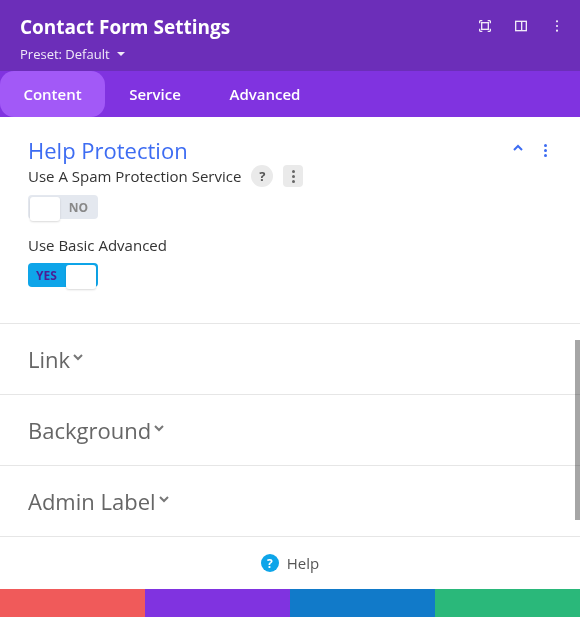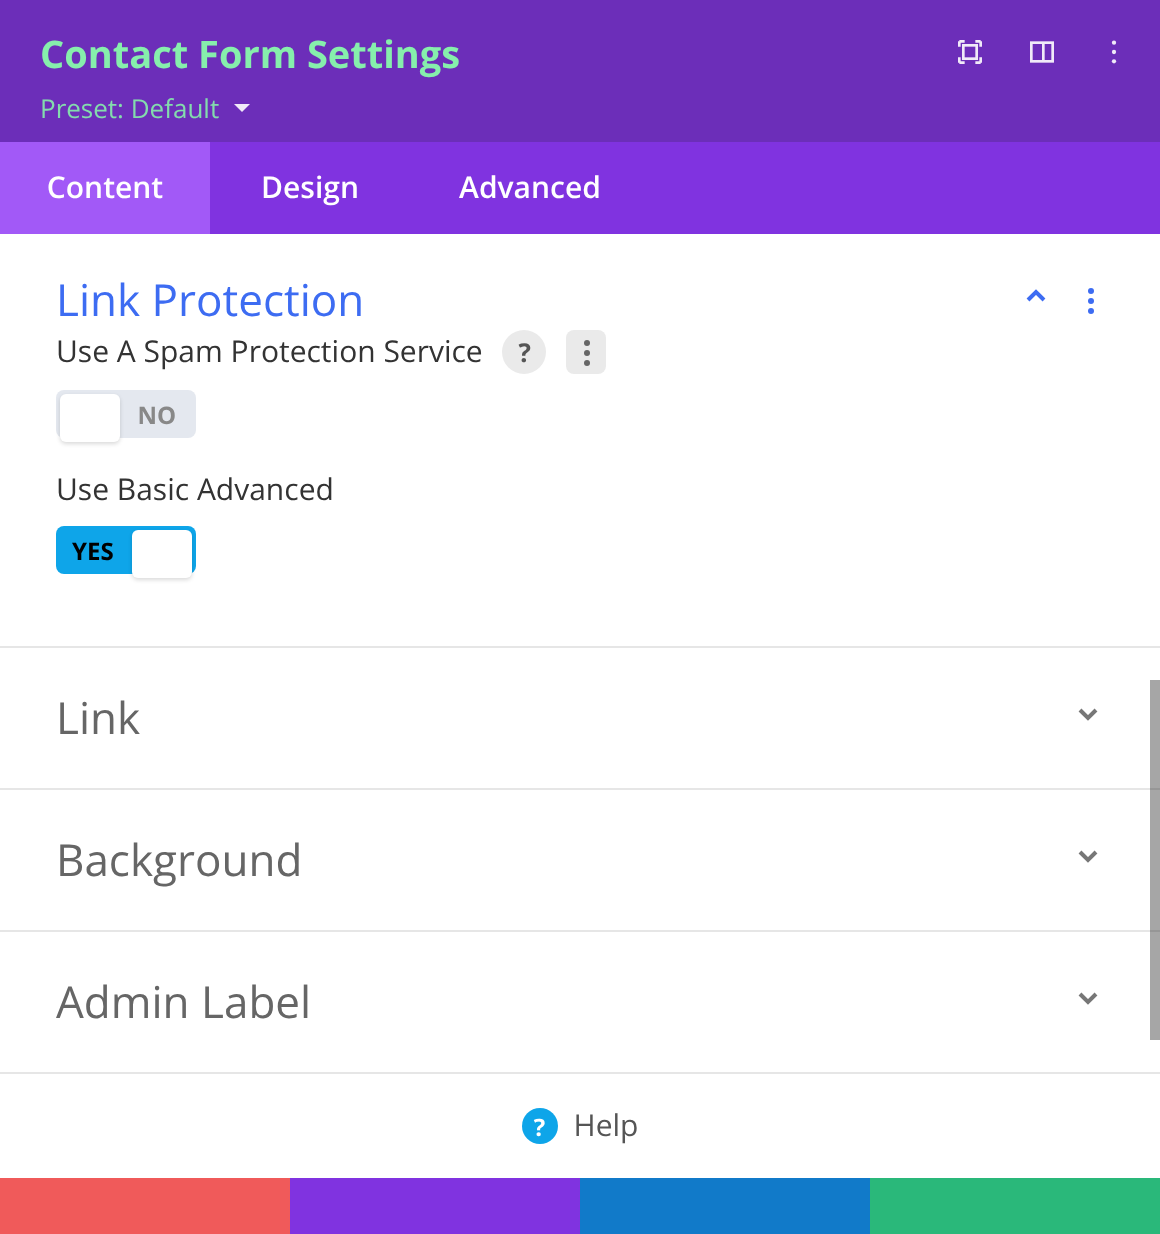--- a/index.html
+++ b/index.html
@@ -1,25 +1,25 @@
 <!DOCTYPE html>
 <html><head>
 <meta charset="utf-8">
 <style>
 * { box-sizing: border-box; margin: 0; padding: 0; }
 body { font-family: -apple-system, "Open Sans", Arial, sans-serif; background: #fff; width: 580px; }
-.header { background: #6c2eb9; color: #86efac; padding: 14px 20px 8px 20px; position: relative; }
+.header { background: #6c2eb9; color: #ffffff; padding: 14px 20px 8px 20px; position: relative; }
 .title { font-size: 19px; font-weight: 700; }
 .preset { font-size: 13px; opacity: .9; margin-top: 5px; cursor: pointer; }
 .preset:after { content: ""; display: inline-block; border: 4px solid transparent; border-top-color: #fff; margin-left: 4px; vertical-align: middle; }
 .header-icons { position: absolute; right: 14px; top: 17px; display: flex; gap: 18px; }
 .hicon { width: 18px; height: 18px; display: inline-flex; align-items: center; justify-content: center; cursor: pointer; opacity: .9; }
 .hicon svg { width: 16px; height: 16px; }
 .tabs { background: #8033e0; display: flex; }
-.tab { color: #fff; font-size: 15px; font-weight: 600; padding: 13px 0; text-align: center; cursor: pointer; }
+.tab { color: #fff; font-size: 15px; font-weight: 600; padding: 13px 0; text-align: center; cursor: pointer; border-radius: 14px; }
 .tab.content { width: 105px; }
 .tab.design { width: 100px; }
 .tab.advanced { width: 120px; }
 .tab.active { background: #a259f7; }
 .panel { background: #fff; }
 .section { padding: 18px 28px 20px 28px; }
 .section-header { display: flex; align-items: center; justify-content: space-between; cursor: pointer; }
 .section-title { font-size: 22px; font-weight: 400; color: #777; }
 .section.open .section-title { color: #3d6cf2; }
 .section-icons { display: flex; gap: 12px; align-items: center; }
@@ -33,24 +33,24 @@
 .field-label { font-size: 15px; color: #333; }
 .help-circle { width: 22px; height: 22px; border-radius: 50%; background: #eaeaea; display: flex; align-items: center; justify-content: center; font-size: 13px; font-weight: 700; color: #555; cursor: pointer; }
 .field-dots { width: 20px; height: 22px; background: #eaeaea; border-radius: 4px; display: flex; flex-direction: column; gap: 2px; align-items: center; justify-content: center; cursor: pointer; }
 .field-dots span { width: 3px; height: 3px; background: #666; border-radius: 50%; }
 .toggle { width: 70px; height: 24px; border-radius: 4px; display: flex; align-items: center; position: relative; cursor: pointer; }
 .toggle.off { background: #e4e8ef; }
 .toggle.off .knob { left: 2px; }
 .toggle.off .tlabel { position: absolute; right: 10px; color: #888; font-size: 12px; font-weight: 700; }
 .toggle.on { background: #0ea5e9; }
 .toggle.on .knob { right: 2px; }
-.toggle.on .tlabel { position: absolute; left: 8px; color: #000000; font-size: 12px; font-weight: 700; }
+.toggle.on .tlabel { position: absolute; left: 8px; color: #4c1d95; font-size: 12px; font-weight: 700; }
 .knob { width: 30px; height: 24px; background: #fff; border-radius: 3px; position: absolute; top: 2px; box-shadow: 0 1px 2px rgba(0,0,0,.15); }
 .divider { height: 1px; background: #e6e6e6; }
-.collapsed { padding: 20px 28px; display: flex; align-items: center; justify-content: space-between; cursor: pointer; }
+.collapsed { padding: 20px 28px; display: flex; align-items: center; cursor: pointer; }
 .collapsed .section-title { font-size: 22px; color: #666; }
 .help-bar { padding: 16px 0; display: flex; align-items: center; justify-content: center; gap: 8px; color: #555; font-size: 15px; }
 .help-q { width: 18px; height: 18px; border-radius: 50%; background: #0ea5e9; color: #fff; display: flex; align-items: center; justify-content: center; font-size: 12px; font-weight: 700; }
 .footer { display: flex; height: 40px; }
 .footer .btn { flex: 1; display: flex; align-items: center; justify-content: center; cursor: pointer; color: #fff; }
 .btn.cancel { background: #f05a5a; }
 .btn.undo { background: #8033e0; }
 .btn.redo { background: #117ac9; }
 .btn.save { background: #2ab87a; }
 .scroll-ind { position: absolute; right: 0; top: 340px; width: 5px; height: 180px; background: rgba(0,0,0,.35); }
@@ -83,28 +83,28 @@
             <circle cx="12" cy="5" r="1.6"></circle>
             <circle cx="12" cy="12" r="1.6"></circle>
             <circle cx="12" cy="19" r="1.6"></circle>
           </svg>
       </span>
     </div>
   </div>
 
   <div class="tabs">
     <div class="tab content active">Content</div>
-    <div class="tab design">Design</div>
+    <div class="tab design">Service</div>
     <div class="tab advanced">Advanced</div>
   </div>
 
   <div class="panel">
     <div class="section open">
       <div class="section-header">
-        <div class="section-title">Link Protection</div>
+        <div class="section-title">Help Protection</div>
         <div class="section-icons">
           <span>
             <svg class="chev" viewBox="0 0 24 24" fill="none" stroke="#3d6cf2" stroke-width="3">
                 <polyline points="6 15 12 9 18 15"></polyline>
               </svg>
           </span>
           <span class="dots-v">
               <span></span>
               <span></span>
               <span></span>

